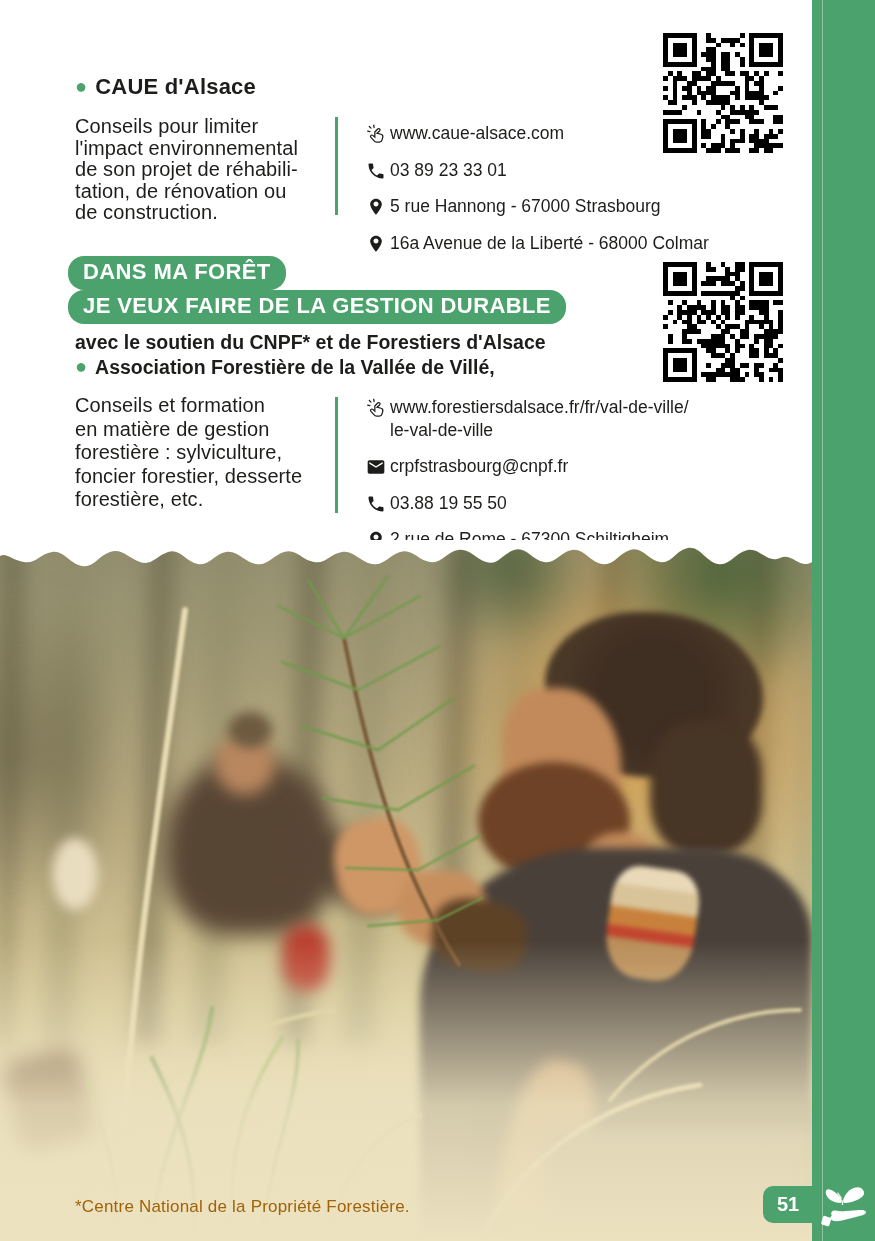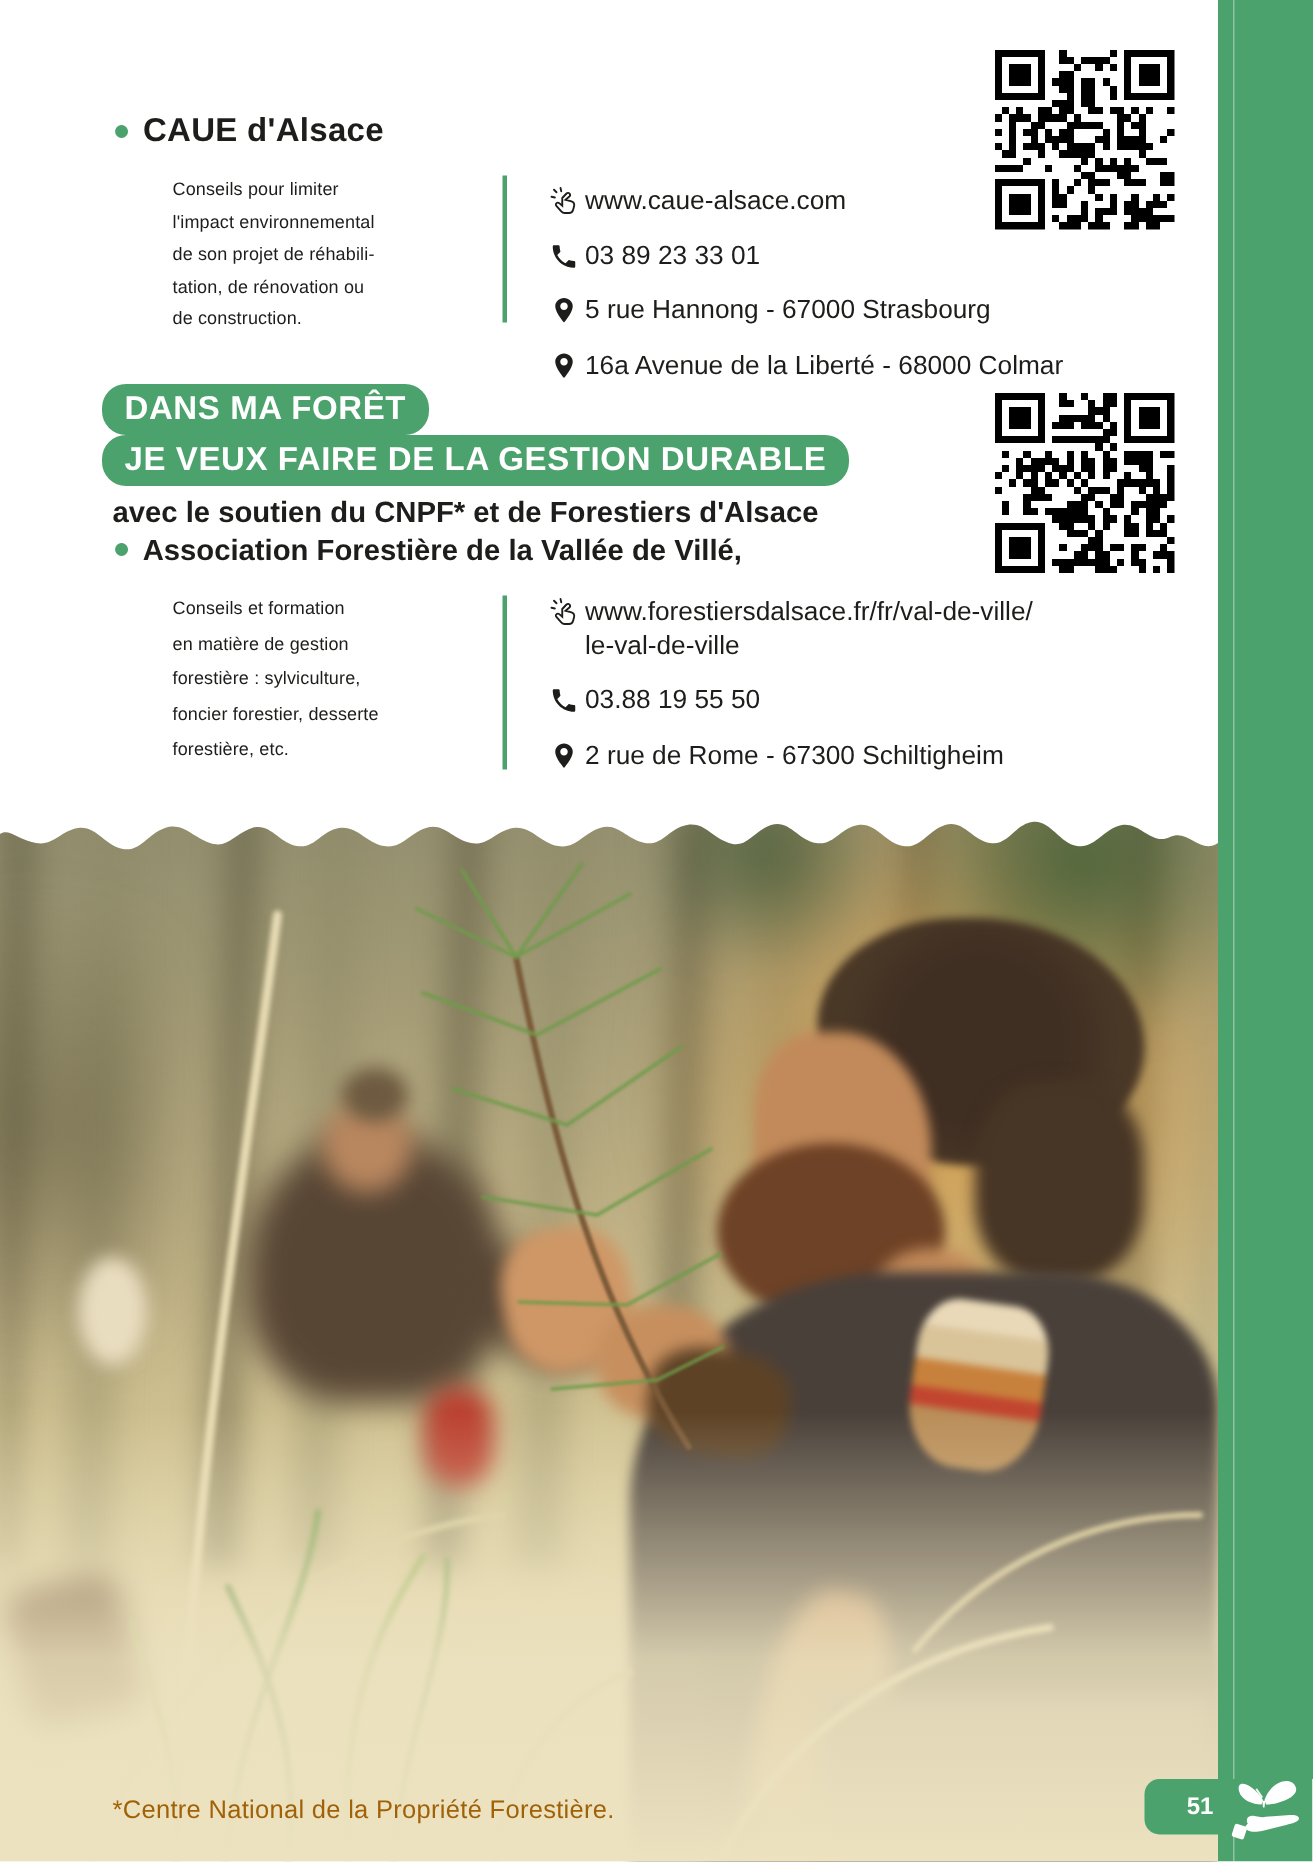--- a/index.html
+++ b/index.html
@@ -5,27 +5,27 @@
   html,body{margin:0;padding:0;}
   body{width:875px;height:1241px;position:relative;background:#ffffff;
        font-family:"Liberation Sans",sans-serif;color:#1d1d1b;overflow:hidden;}
   .abs{position:absolute;}
 
   
   .sidebar{left:812px;top:0;width:63px;height:1241px;background:#4ba26c;z-index:30;}
   .sidebar-line{left:10px;top:0;width:1px;height:1241px;background:rgba(255,255,255,.38);}
   .page-tab{left:763px;top:1186px;width:50px;height:37px;background:#4ba26c;
             border-radius:10px 0 0 10px;z-index:31;display:flex;align-items:center;justify-content:center;
-            color:#fff;font-weight:700;font-size:16px;padding-left:12px;}
+            color:#fff;font-weight:700;font-size:20px;}
   .sidebar-icon{left:820px;top:1180px;width:48px;height:56px;z-index:32;}
 
   
   .h1{left:75px;top:74px;font-size:22px;font-weight:700;letter-spacing:.2px;}
   .bullet{color:#4ba26c;margin-right:8px;font-size:20px;vertical-align:1px;}
-  .para{font-size:12px;line-height:21.5px;white-space:pre-line;letter-spacing:.1px;margin-left:40px;}
+  .para{font-size:20px;line-height:21.5px;white-space:pre-line;letter-spacing:.1px;}
   .para1{left:75px;top:116px;width:270px;}
   .para2{left:75px;top:394px;width:280px;line-height:23.5px;}
   .vsep{width:3px;background:#4ba26c;}
   .vsep1{left:335px;top:117px;height:98px;}
   .vsep2{left:335px;top:397px;height:116px;}
 
   .contacts{display:flex;flex-direction:column;gap:14px;}
   .contacts1{left:366px;top:122px;}
   .contacts2{left:366px;top:396px;}
   .c-row{display:flex;align-items:flex-start;font-size:17.5px;line-height:22.5px;}
@@ -338,20 +338,26 @@
 <div class="abs contacts contacts2">
   <div class="c-row">
     <svg class="c-ic" viewBox="0 0 24 24">
       <g fill="none" stroke="#1d1d1b" stroke-width="1.5" stroke-linecap="round">
         <path d="M4 3l2 2M9.2 1.5L9.8 4.2M2 8.6L4.7 9.2"></path>
         <path d="M10.6 9.6L14 6c.7-.7 1.8-.7 2.4 0 .6.7.6 1.7-.1 2.4L13.2 11l4.8 1.3c1.6.4 2.5 2 2.1 3.6l-.8 3.1c-.4 1.5-1.8 2.6-3.3 2.6h-3.5c-1 0-2-.5-2.7-1.3l-3.9-4.3c-.6-.7-.6-1.7.1-2.3.6-.6 1.6-.6 2.2 0l2.4 2.1z"></path>
       </g>
     </svg>
     <span class="contact-text">www.forestiersdalsace.fr/fr/val-de-ville/
 le-val-de-ville</span>
+  </div>
+  <div class="c-row">
+    <svg class="c-ic" viewBox="0 0 24 24">
+      <path fill="#1d1d1b" d="M20 4H4c-1.1 0-2 .9-2 2v12c0 1.1.9 2 2 2h16c1.1 0 2-.9 2-2V6c0-1.1-.9-2-2-2zm0 4l-8 5-8-5V6l8 5 8-5v2z"></path>
+    </svg>
+    <span class="contact-text">crpfstrasbourg@cnpf.fr</span>
   </div>
   <div class="c-row">
     <svg class="c-ic" viewBox="0 0 24 24">
       <path fill="#1d1d1b" d="M6.62 10.79c1.44 2.83 3.76 5.14 6.59 6.59l2.2-2.2c.27-.27.67-.36 1.02-.24 1.12.37 2.33.57 3.57.57.55 0 1 .45 1 1V20c0 .55-.45 1-1 1-9.39 0-17-7.61-17-17 0-.55.45-1 1-1h3.5c.55 0 1 .45 1 1 0 1.25.2 2.45.57 3.57.11.35.03.74-.25 1.02l-2.2 2.2z"></path>
     </svg>
     <span class="contact-text">03.88 19 55 50</span>
   </div>
   <div class="c-row">
     <svg class="c-ic" viewBox="0 0 24 24">
       <path fill="#1d1d1b" d="M12 2C8.13 2 5 5.13 5 8.5c0 5.25 7 13 7 13s7-7.75 7-13C19 5.13 15.87 2 12 2zm0 9.5c-1.66 0-3-1.34-3-3s1.34-3 3-3 3 1.34 3 3-1.34 3-3 3z"></path>

